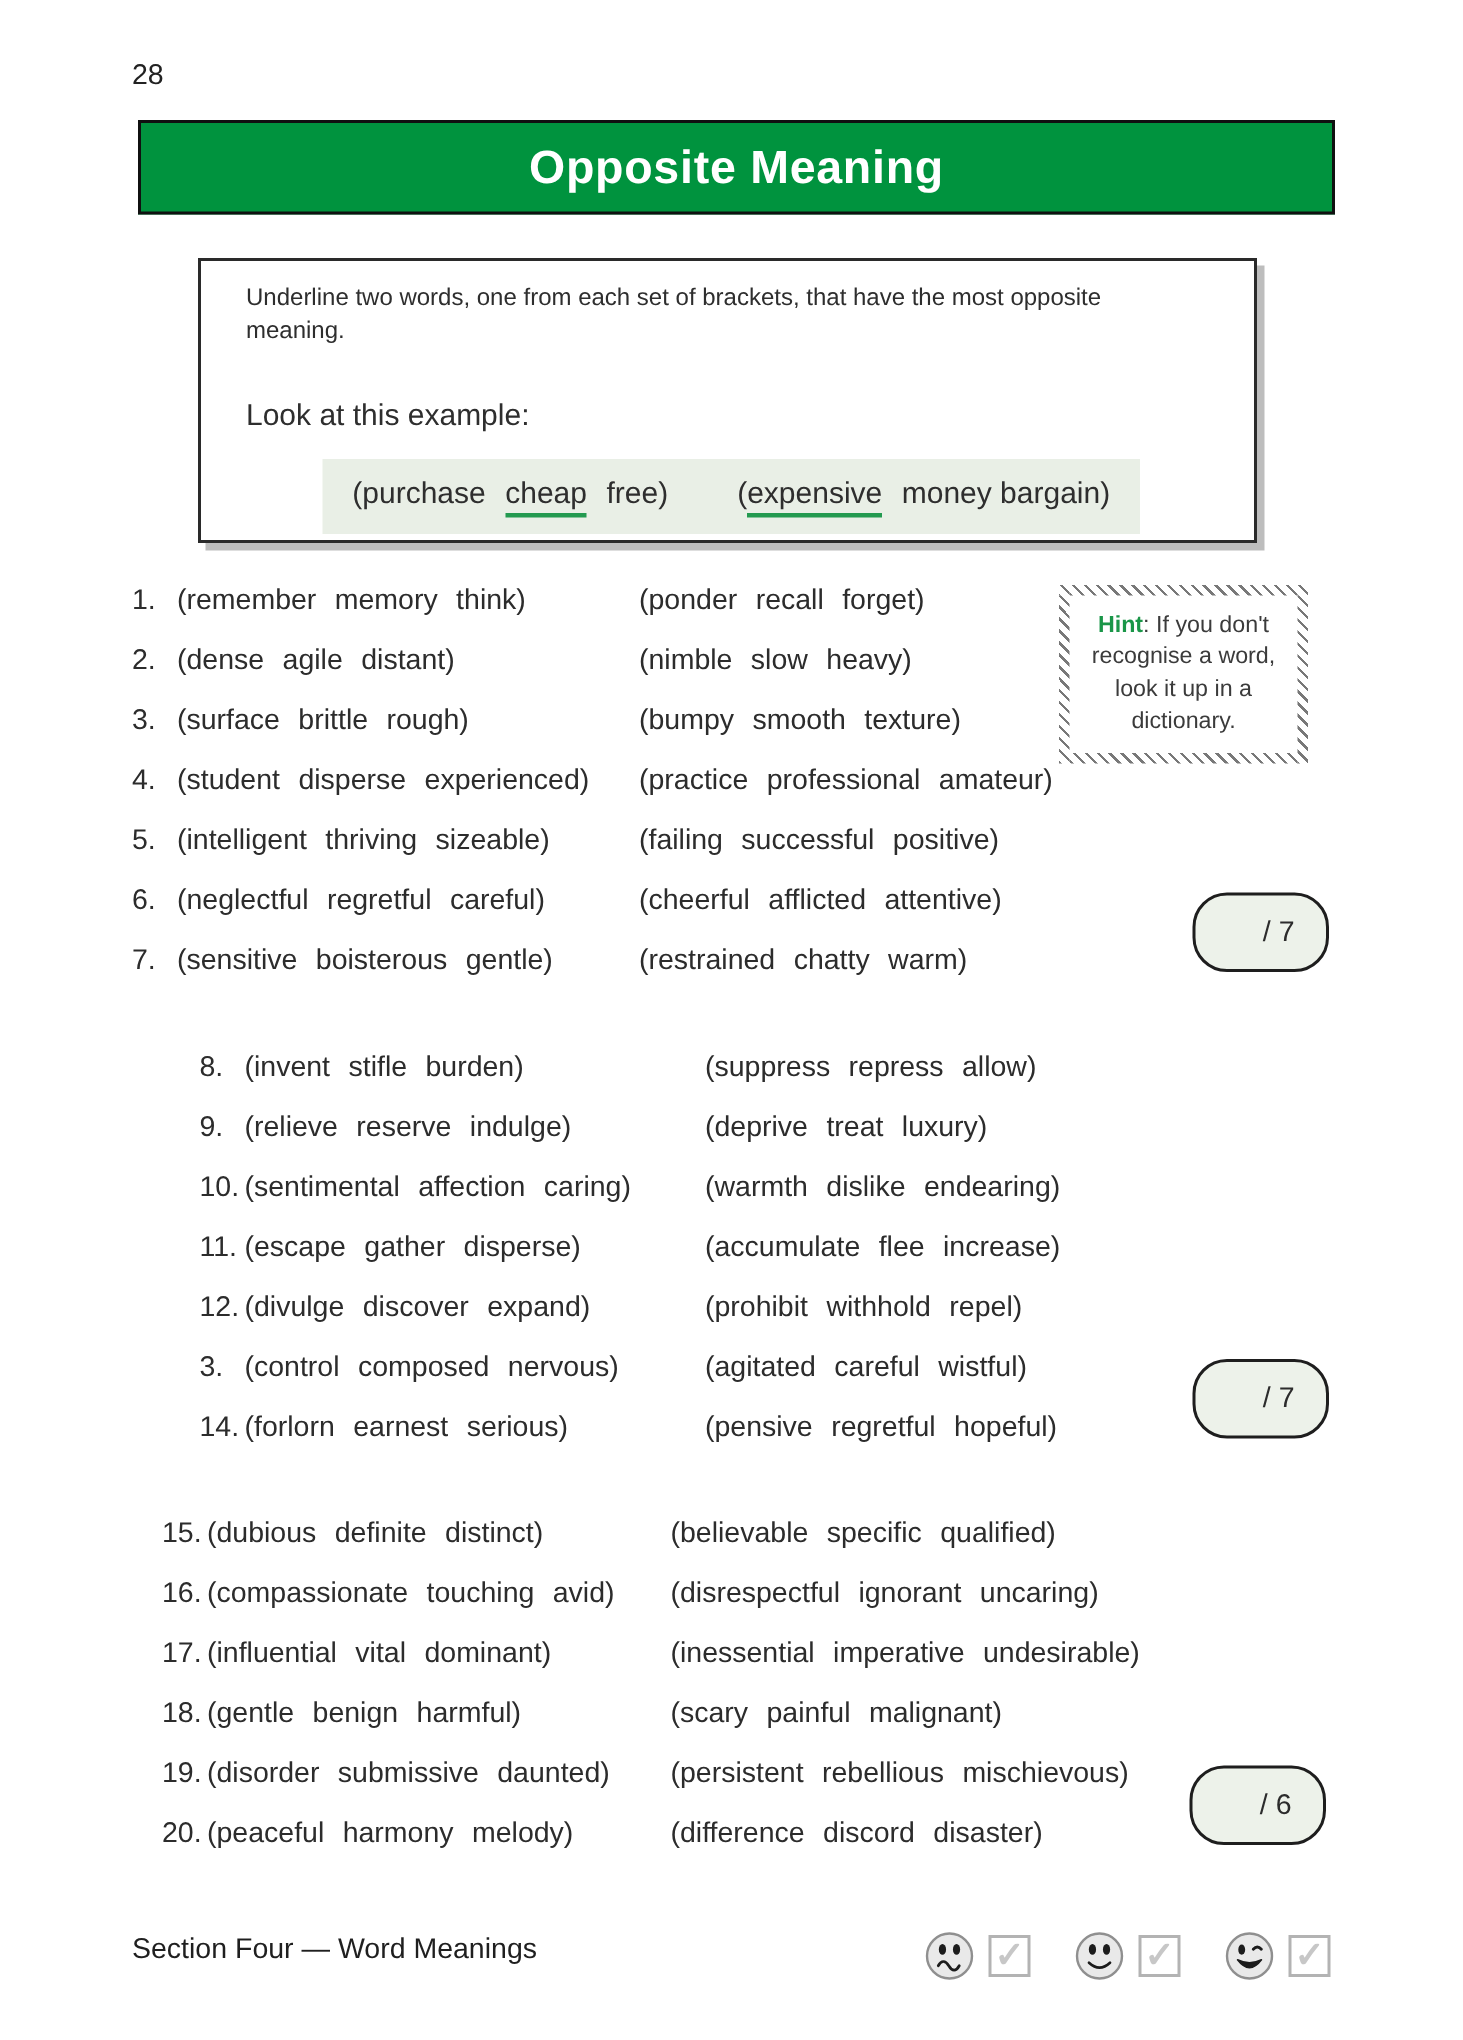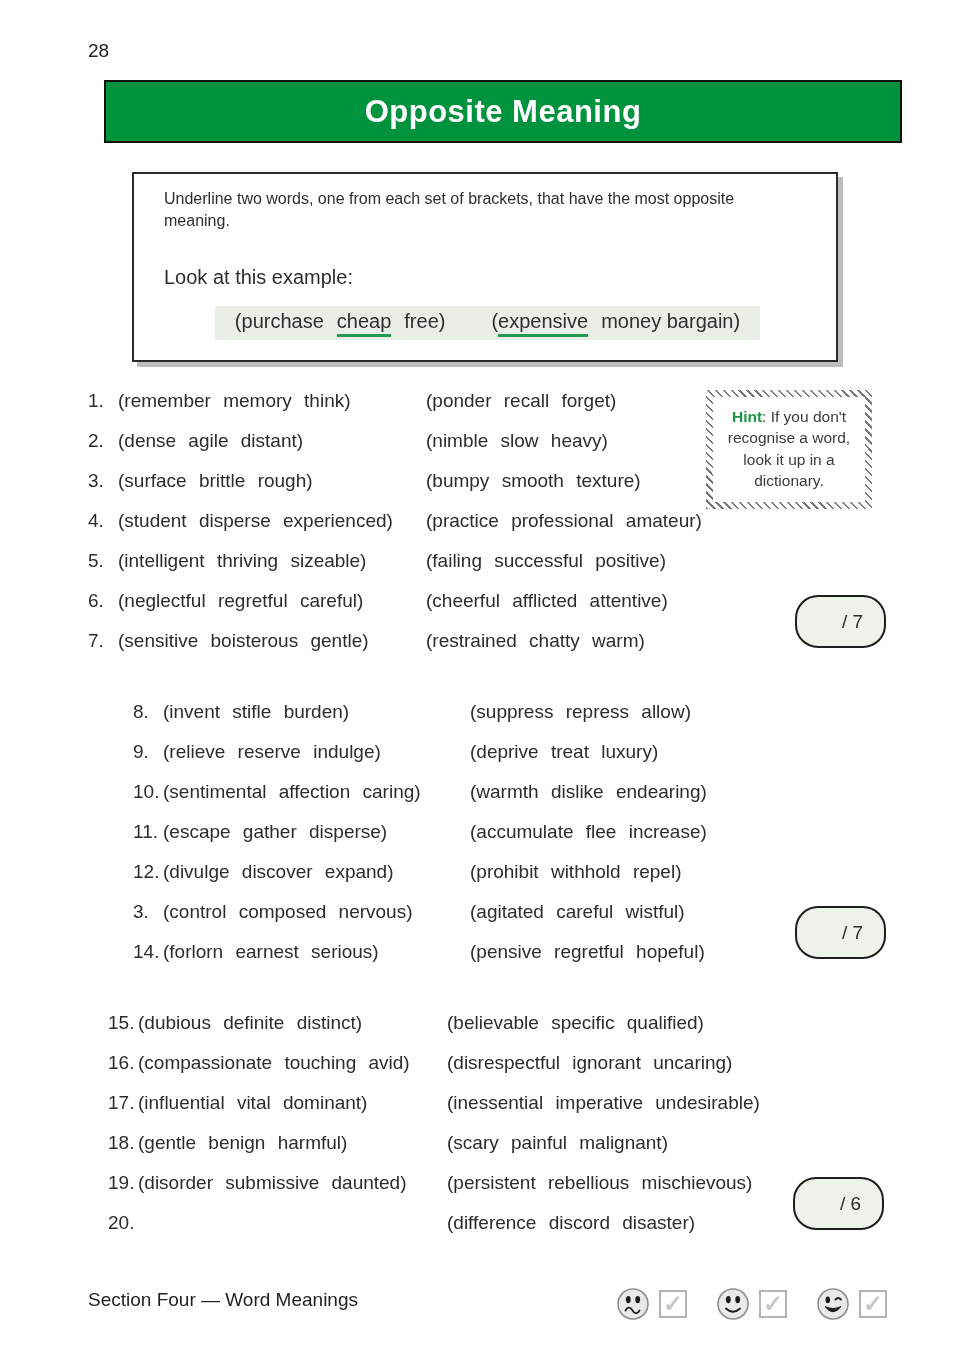--- a/index.html
+++ b/index.html
@@ -8,40 +8,40 @@
     position:relative;
     width:975px; height:1360px;
     font-family:"Liberation Sans", sans-serif;
     color:#2d2d2d;
     overflow:hidden;
   }
 
   #page-num { position:absolute; left:88px; top:40px; font-size:19px; color:#222; }
 
   #banner {
-    position:absolute; left:104px; top:80px; width:798px; height:63px;
+    position:absolute; left:92px; top:80px; width:798px; height:63px;
     background:#00933e; border:2px solid #101010;
     display:flex; align-items:center; justify-content:center;
   }
   #banner .banner-title {
     color:#ffffff; font-size:31px; font-weight:bold; letter-spacing:0.5px;
   }
 
   #instruction-box {
     position:absolute; left:132px; top:172px; width:706px; height:190px;
     background:#ffffff; border:2px solid #2a2a2a;
     box-shadow:5px 5px 0 #bdbdbd;
   }
   .instr-text {
     position:absolute; left:30px; top:14px; width:640px;
     font-size:16px; line-height:1.35; color:#2e2e2e;
   }
   .example-label { position:absolute; left:30px; top:92px; font-size:20px; color:#2e2e2e; }
   .example-bar {
-    position:absolute; left:81px; top:132px; width:545px; height:34px;
+    position:absolute; left:81px; top:132px; width:545px; height:50px;
     background:#e9efe6;
     display:flex; align-items:center; justify-content:center; gap:46px;
     font-size:20px; color:#2e2e2e; white-space:nowrap;
   }
   .ex-chunk span { display:inline-block; }
   .ex-gap { margin-left:13px; }
   .ex-underline { border-bottom:3px solid #239a50; padding-bottom:1px; }
 
   .q-group { position:absolute; }
   .q-row { position:relative; height:40px; line-height:40px; font-size:19px;
@@ -204,20 +204,21 @@
       <span class="q-left">(gentle benign harmful)</span>
       <span class="q-right">(scary painful malignant)</span>
     </div>
     <div class="q-row">
       <span class="q-num">19.</span>
       <span class="q-left">(disorder submissive daunted)</span>
       <span class="q-right">(persistent rebellious mischievous)</span>
     </div>
     <div class="q-row">
       <span class="q-num">20.</span>
+      <span class="q-left">(peaceful harmony melody)</span>
       <span class="q-right">(difference discord disaster)</span>
     </div>
   </div>
 
 <div id="score1" class="score-box">/ 7</div>
 <div id="score2" class="score-box">/ 7</div>
 <div id="score3" class="score-box">/ 6</div>
 
 <div id="footer-label">Section Four — Word Meanings</div>
 

